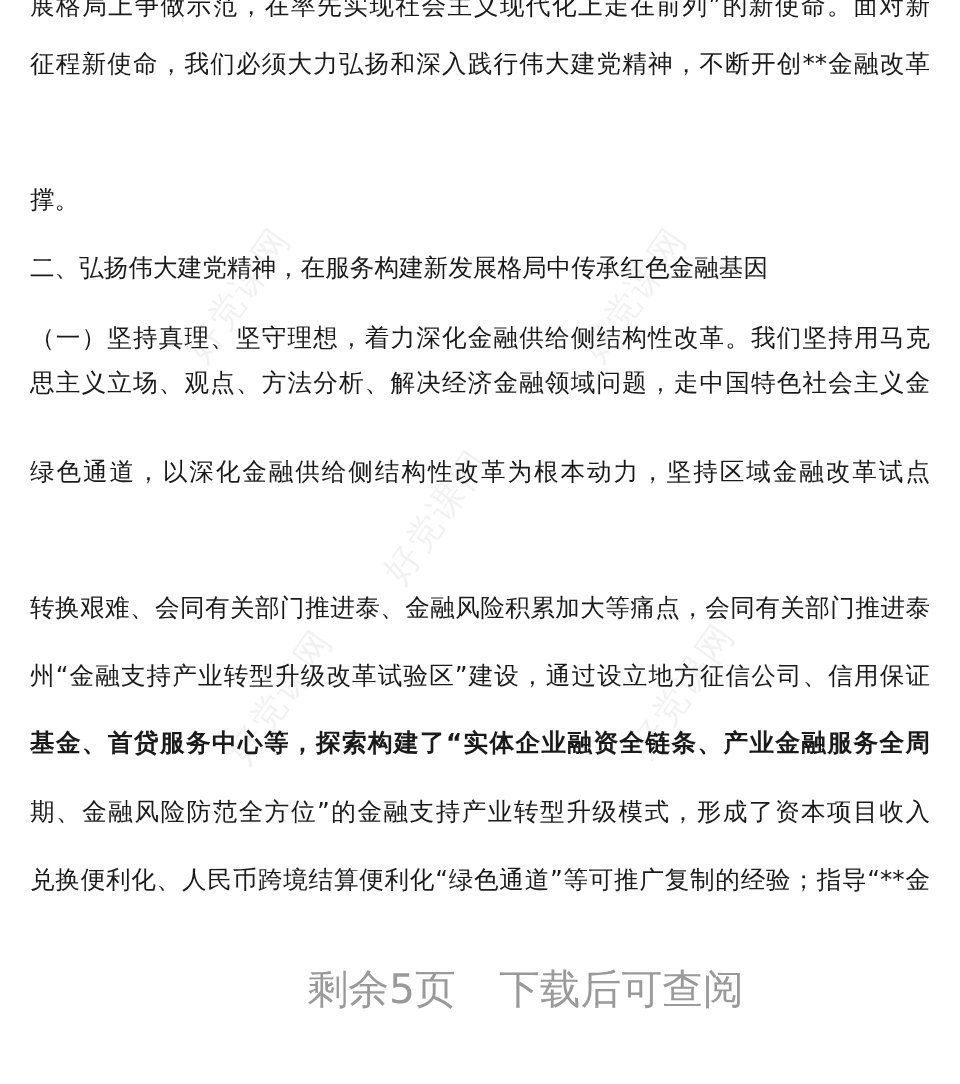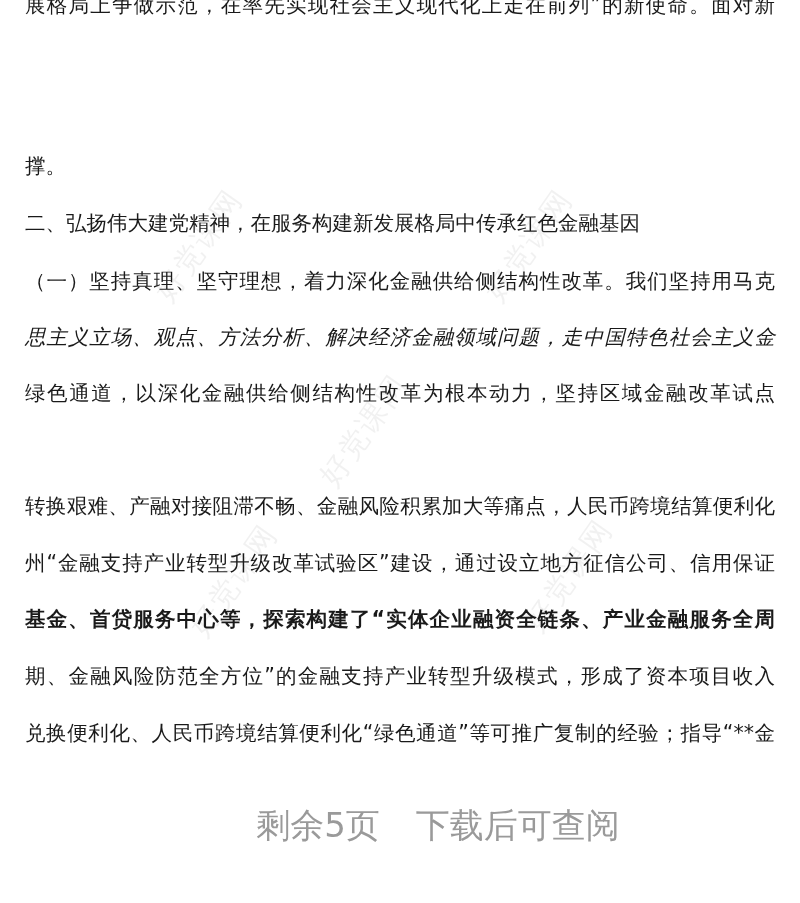--- a/index.html
+++ b/index.html
@@ -67,26 +67,27 @@
 
 <div class="page">
 
   <div class="watermark" style="left:135px; top:225px;">好党课网</div>
   <div class="watermark" style="left:465px; top:225px;">好党课网</div>
   <div class="watermark" style="left:300px; top:410px;">好党课网</div>
   <div class="watermark" style="left:170px; top:560px;">好党课网</div>
   <div class="watermark" style="left:505px; top:555px;">好党课网</div>
 
   <div class="line" style="top:-10px;">展格局上争做示范，在率先实现社会主义现代化上走在前列”的新使命。面对新</div>
+  <div class="line" style="top:38px;">征程新使命，我们必须大力弘扬和深入践行伟大建党精神，不断开创**金融改革</div>
   <div class="line last" style="top:151px;">撑。</div>
   <div class="line last" style="top:208px;">二、弘扬伟大建党精神，在服务构建新发展格局中传承红色金融基因</div>
   <div class="line" style="top:266px;">（一）坚持真理、坚守理想，着力深化金融供给侧结构性改革。我们坚持用马克</div>
-  <div class="line" style="top:322px;font-style:italic;">思主义立场、观点、方法分析、解决经济金融领域问题，走中国特色社会主义金</div>
+  <div class="line" style="top:304px;">思主义立场、观点、方法分析、解决经济金融领域问题，走中国特色社会主义金</div>
   <div class="line" style="top:378px;">绿色通道，以深化金融供给侧结构性改革为根本动力，坚持区域金融改革试点</div>
-  <div class="line" style="top:491px;">转换艰难、产融对接阻滞不畅、金融风险积累加大等痛点，人民币跨境结算便利化</div>
+  <div class="line" style="top:491px;">转换艰难、会同有关部门推进泰、金融风险积累加大等痛点，会同有关部门推进泰</div>
   <div class="line" style="top:548px;">州“金融支持产业转型升级改革试验区”建设，通过设立地方征信公司、信用保证</div>
   <div class="line" style="top:604px;font-weight:bold;">基金、首贷服务中心等，探索构建了“实体企业融资全链条、产业金融服务全周</div>
   <div class="line" style="top:718px;">兑换便利化、人民币跨境结算便利化“绿色通道”等可推广复制的经验；指导“**金</div>
   <div class="line" style="top:661px;">期、金融风险防范全方位”的金融支持产业转型升级模式，形成了资本项目收入</div>
 
   <div class="more-notice">
     <span>剩余5页</span><span class="gap"></span><span>下载后可查阅</span>
   </div>
 
 </div>

